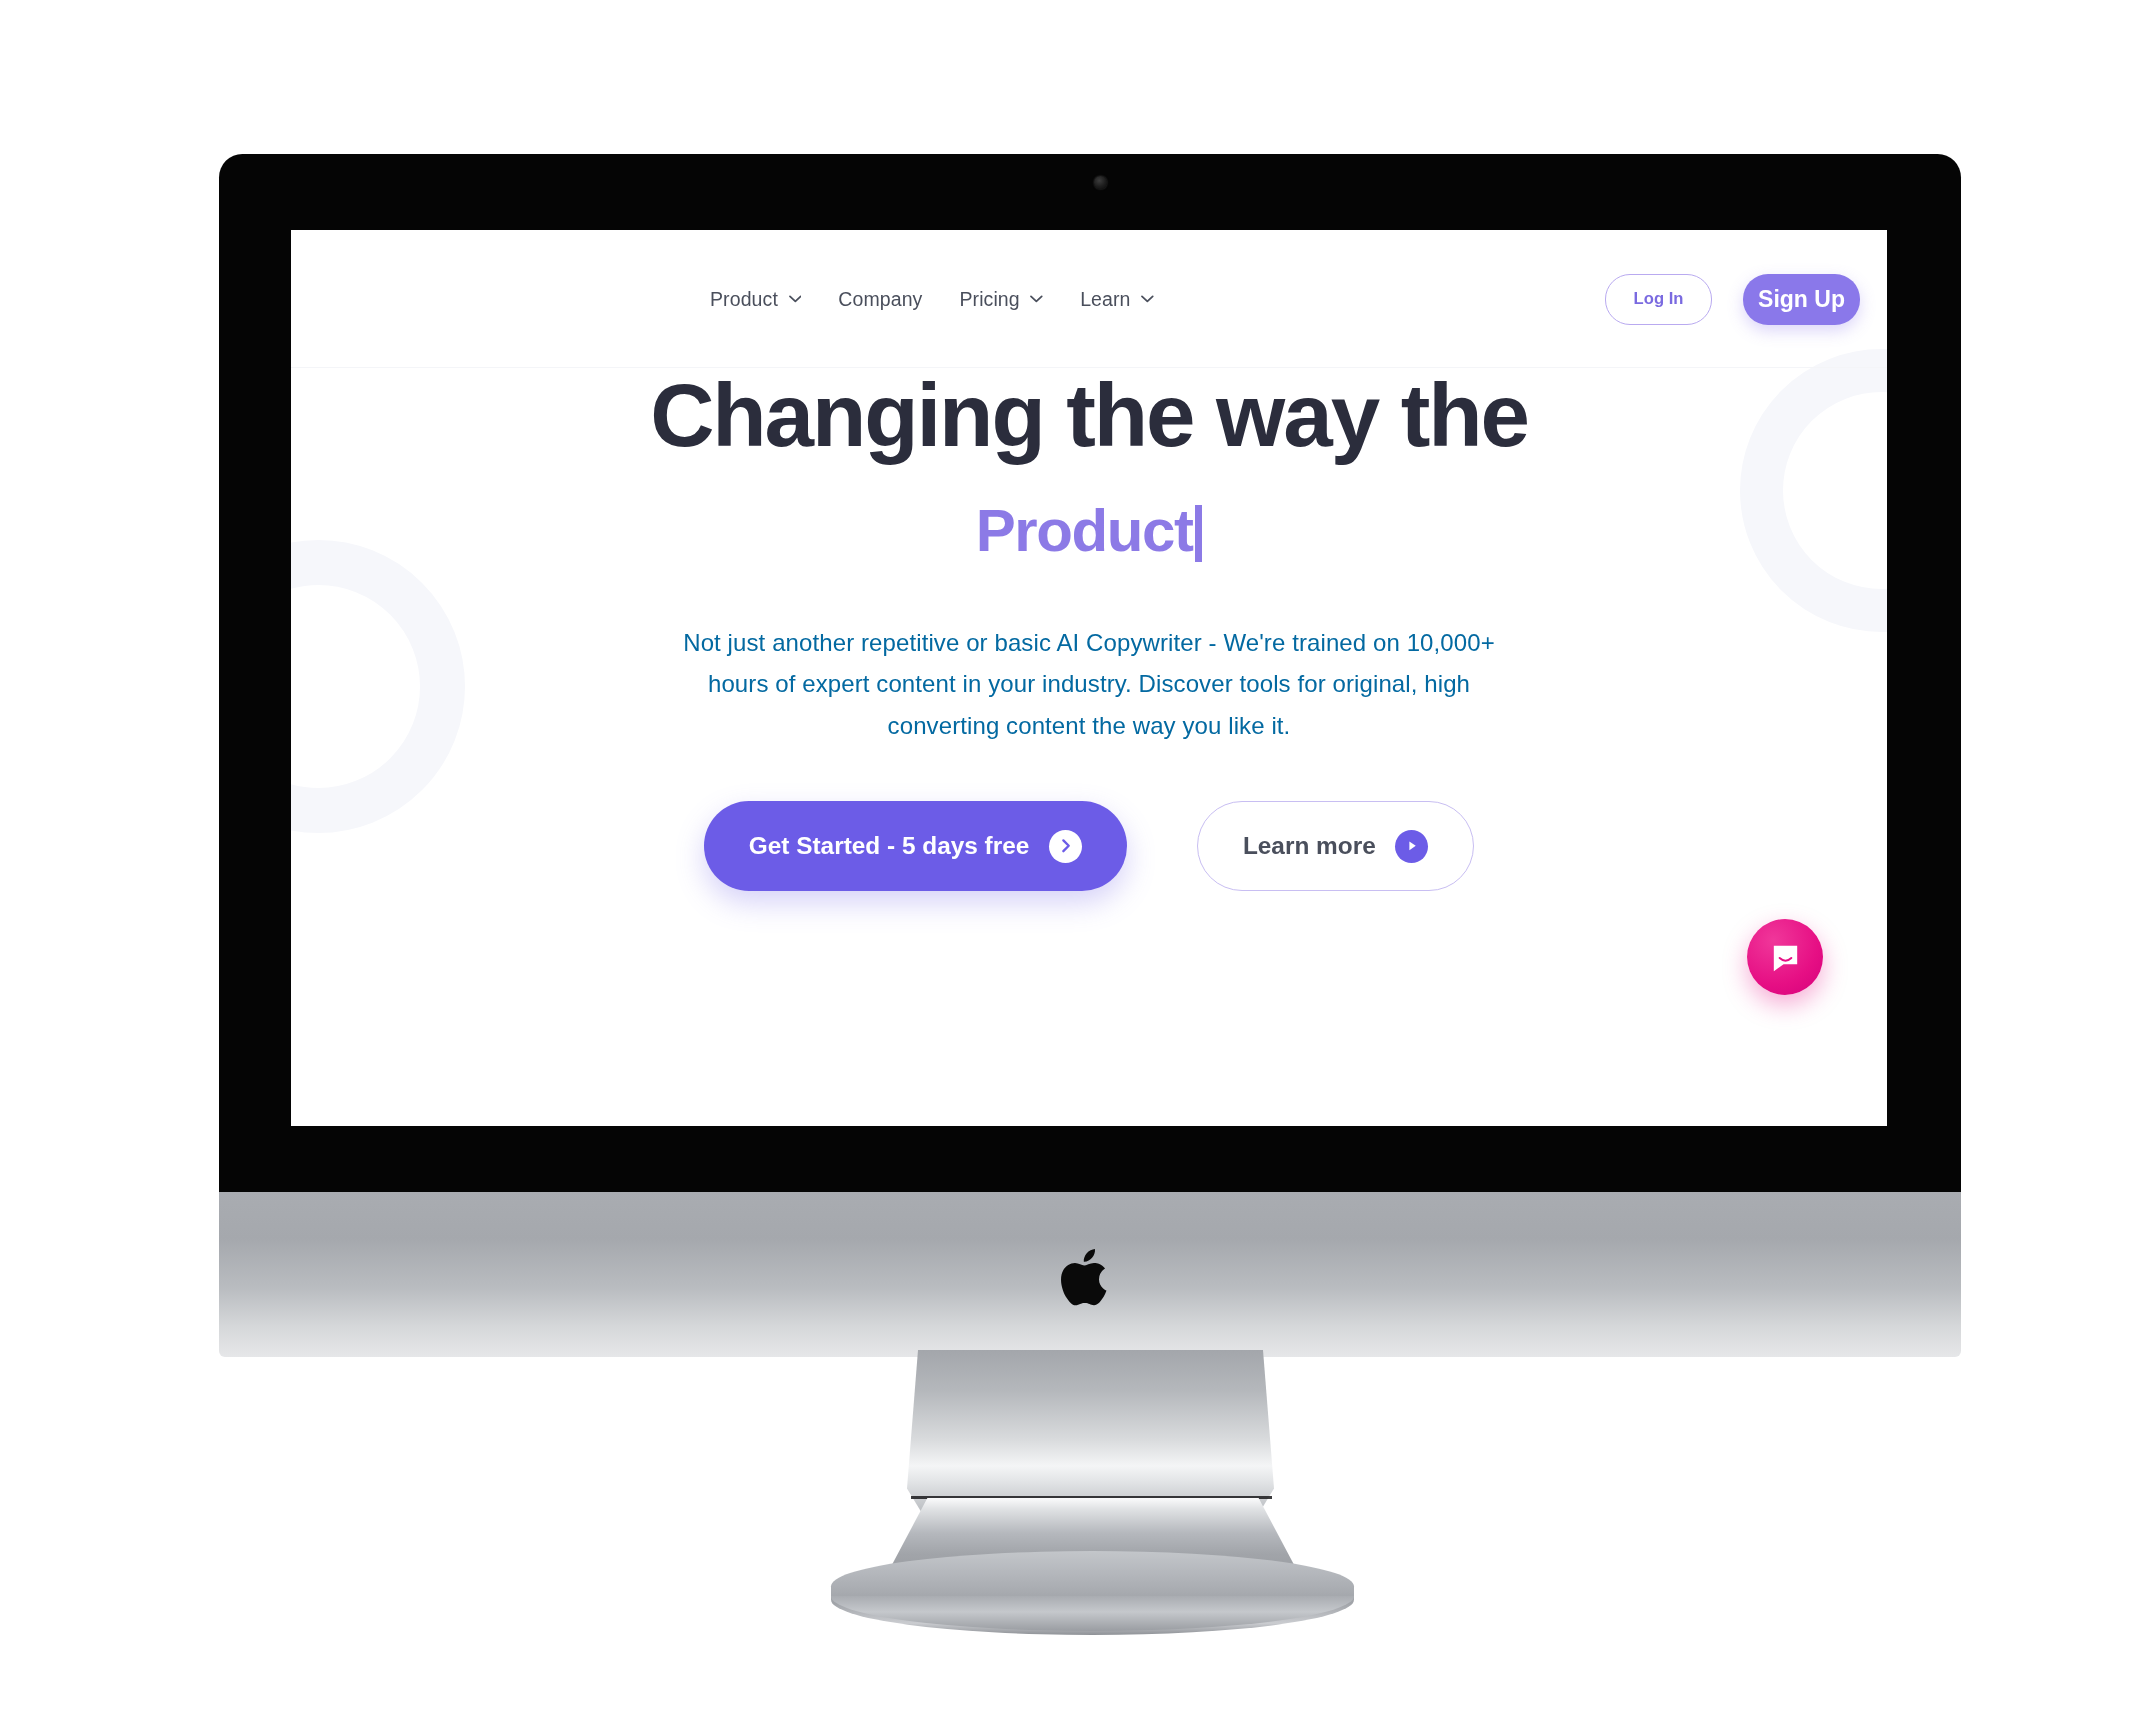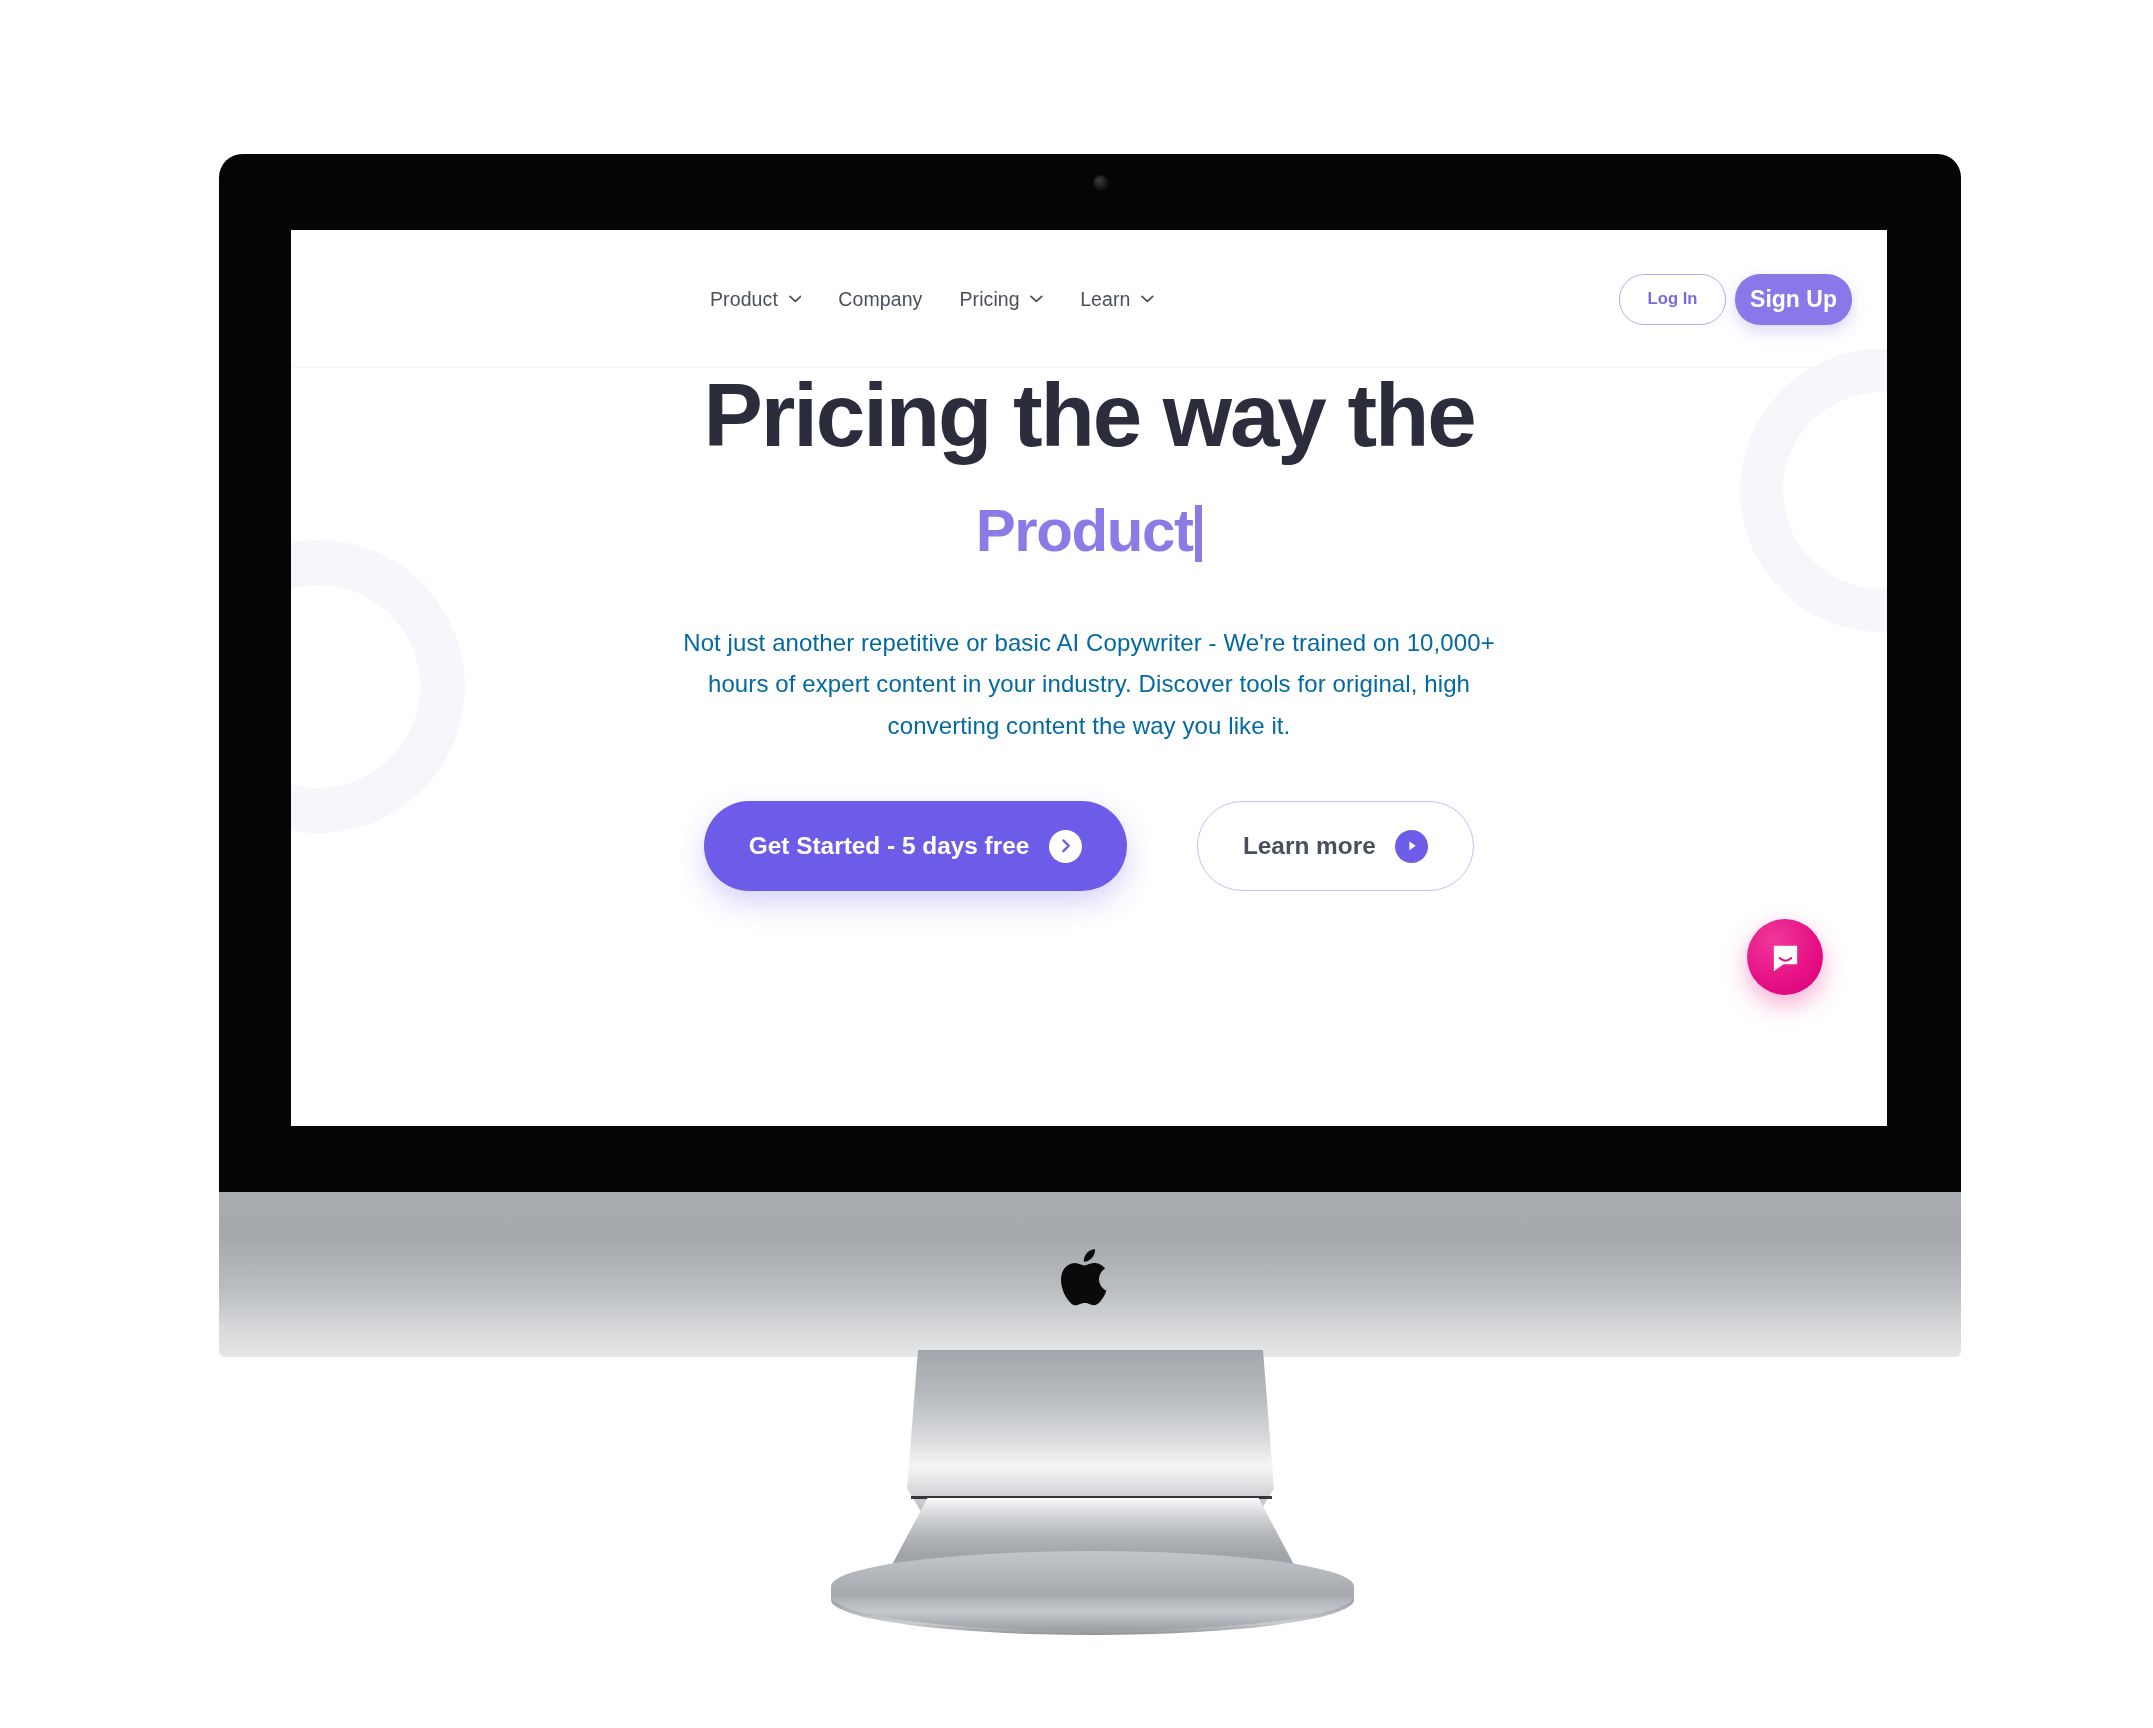--- a/index.html
+++ b/index.html
@@ -82,21 +82,21 @@
     position:absolute; left:0; top:0; width:1596px; height:138px;
     border-bottom:1px solid #f4f5f8;
     display:flex; align-items:center;
   }
   .nav-links{ position:absolute; left:419px; top:0; height:138px; display:flex; align-items:center; gap:37px; }
   .nav-item{
     display:flex; align-items:center; gap:10.7px;
     font-size:19.5px; color:#4a4f5c; letter-spacing:0.1px; cursor:pointer;
   }
   .chev{ width:12.7px; height:7.8px; display:block; }
-  .nav-auth{ position:absolute; right:35px; top:0; height:138px; display:flex; align-items:center; gap:9px; }
+  .nav-auth{ position:absolute; right:27px; top:0; height:138px; display:flex; align-items:center; gap:31px; }
   .btn-login{
     width:107px; height:51px; border-radius:25px;
     border:1.6px solid #b9aaf0; background:#fff;
     color:#7a6ae0; font-size:16.6px; font-weight:600;
     display:flex; align-items:center; justify-content:center; cursor:pointer;
   }
   .btn-signup{
     width:117px; height:51px; border-radius:25px;
     background:#8a78ea; border:none;
     color:#fff; font-size:23px; font-weight:700;
@@ -228,21 +228,21 @@
 
         <div class="nav-auth">
           <div class="btn-login">Log In</div>
           <div class="btn-signup">Sign Up</div>
         </div>
       </div>
 
       <div class="hero">
 
         <h1 class="headline">
-          <span>Pricing the way the</span>
+          <span>Changing the way the</span>
         </h1>
 
         <div class="subhead">
           <span>Product</span><i class="caret"></i>
         </div>
 
         <p class="lede">Not just another repetitive or basic AI Copywriter - We're trained on 10,000+ hours of expert content in your industry. Discover tools for original, high converting content the way you like it.</p>
 
         <div class="cta-row">
           <button class="btn-primary">

